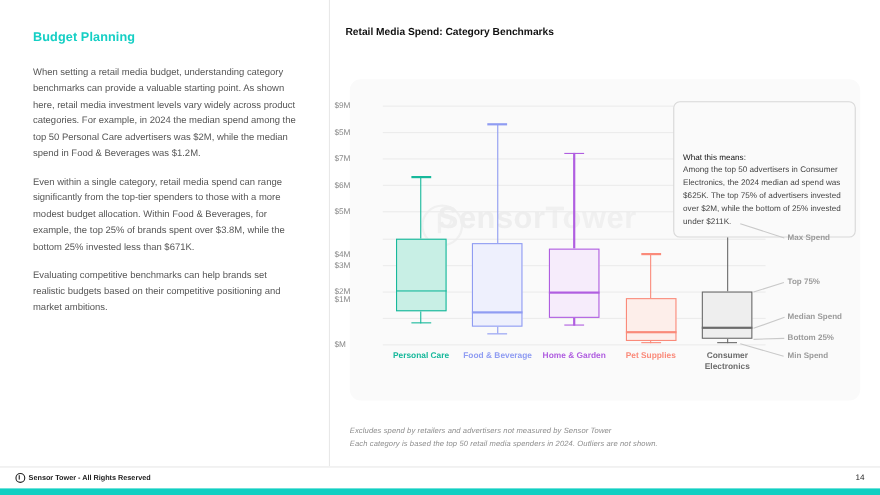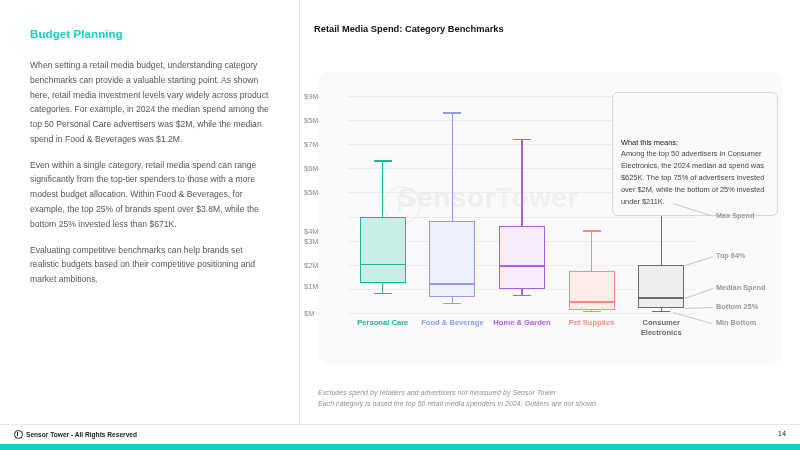--- a/index.html
+++ b/index.html
@@ -166,21 +166,21 @@
     <div class="ytick" style="top: 72.3333px;">$6M</div>
     <div class="gridline" style="top: 96.4444px;"></div>
     <div class="ytick" style="top: 96.4444px;">$5M</div>
     <div class="gridline" style="top: 120.556px;"></div>
     <div class="ytick" style="top: 135px;">$4M</div>
     <div class="gridline" style="top: 144.667px;"></div>
     <div class="ytick" style="top: 144.667px;">$3M</div>
     <div class="gridline" style="top: 168.778px;"></div>
     <div class="ytick" style="top: 168.778px;">$2M</div>
     <div class="gridline" style="top: 192.889px;"></div>
-    <div class="ytick" style="top: 190px;">$1M</div>
+    <div class="ytick" style="top: 176px;">$1M</div>
     <div class="gridline" style="top: 217px;"></div>
     <div class="ytick" style="top: 217px;">$M</div>
     <div class="box-group" style="left: 0px; top: 0px; width: 348px; height: 217px; position: absolute;">
       <div class="bx-line" style="left: 34.1px; top: 65.1px; width: 1.4px; height: 55.4556px; background: rgb(23, 184, 155);"></div>
       <div class="bx-line" style="left: 34.1px; top: 187.343px; width: 1.4px; height: 10.3678px; background: rgb(23, 184, 155);"></div>
       <div class="bx-line" style="left: 25.8px; top: 64.35px; width: 18px; height: 1.5px; background: rgb(23, 184, 155);"></div>
       <div class="bx-line" style="left: 25.8px; top: 196.961px; width: 18px; height: 1.5px; background: rgb(23, 184, 155);"></div>
       <div class="bx-box" style="left: 11.8px; top: 120.556px; width: 46px; height: 66.7878px; border-color: rgb(23, 184, 155); background: rgb(200, 239, 229);"></div>
       <div class="bx-line" style="left: 11.8px; top: 168.078px; width: 46px; height: 1.4px; background: rgb(23, 184, 155);"></div>
     </div>
@@ -235,20 +235,20 @@
 </div>
 <div id="accent-bar"></div>
 
 <div class="cat-label" style="left: 348px; top: 318px; width: 69.6px; color: rgb(23, 184, 155);">Personal Care</div>
 <div class="cat-label" style="left: 417.6px; top: 318px; width: 69.6px; color: rgb(143, 156, 242);">Food &amp; Beverage</div>
 <div class="cat-label" style="left: 487.2px; top: 318px; width: 69.6px; color: rgb(176, 94, 224);">Home &amp; Garden</div>
 <div class="cat-label" style="left: 556.8px; top: 318px; width: 69.6px; color: rgb(250, 138, 122);">Pet Supplies</div>
 <div class="cat-label" style="left: 626.4px; top: 318px; width: 69.6px; color: rgb(107, 107, 107);">Consumer Electronics</div>
 <div class="ann-label" style="left: 716px; top: 211px;">Max Spend</div>
 <div class="ann-line" style="left: 673.2px; top: 203.294px; width: 41.7788px; transform: rotate(17.7049deg);"></div>
-<div class="ann-label" style="left: 716px; top: 251px;">Top 64%</div>
+<div class="ann-label" style="left: 716px; top: 251px;">Top 75%</div>
 <div class="ann-line" style="left: 685.2px; top: 264.778px; width: 29.1529px; transform: rotate(-17.5234deg);"></div>
 <div class="ann-label" style="left: 716px; top: 283px;">Median Spend</div>
 <div class="ann-line" style="left: 685.2px; top: 297.931px; width: 29.5204px; transform: rotate(-19.6575deg);"></div>
 <div class="ann-label" style="left: 716px; top: 302px;">Bottom 25%</div>
 <div class="ann-line" style="left: 685.2px; top: 307.913px; width: 27.815px; transform: rotate(-1.8801deg);"></div>
-<div class="ann-label" style="left: 716px; top: 318px;">Min Bottom</div>
+<div class="ann-label" style="left: 716px; top: 318px;">Min Spend</div>
 <div class="ann-line" style="left: 673.2px; top: 311.553px; width: 41.4134px; transform: rotate(16.0455deg);"></div>
 
 </body></html>

